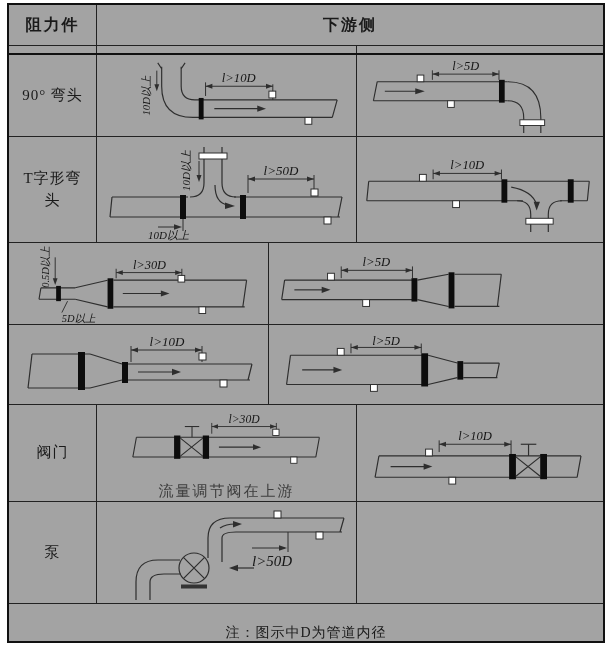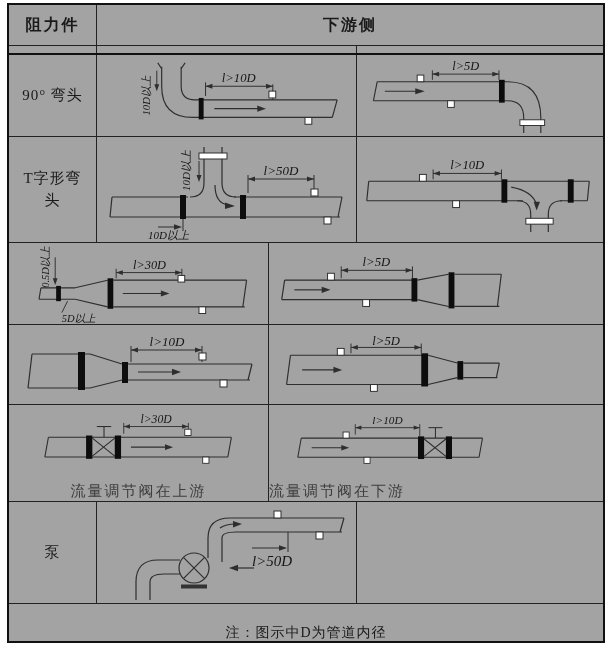--- a/index.html
+++ b/index.html
@@ -216,20 +216,23 @@
         <text class="dim" x="120" y="9" text-anchor="middle">l&gt;5D</text>
         <rect class="band" x="156" y="18" width="7" height="34"></rect>
         <path class="ln" d="M163,20 L193,28 M163,50 L193,43"></path>
         <rect class="band" x="193" y="26" width="6" height="19"></rect>
         <path class="ln" d="M199,28 H236 M199,43 H234 M236,28 L233,43"></path>
       </svg>
     </div>
   </div>
 
   <div class="row" style="height:97px;">
+    <div class="c1">
+        <span class="rowlabel">阀门</span>
+      </div>
     <div class="c2">
       <svg width="250" height="66" viewBox="0 0 250 68">
         <path class="ln" d="M24,36 H228 M20,58 H224 M24,36 L20,58 M228,36 L224,58"></path>
         <rect class="band" x="66" y="34" width="7" height="26"></rect>
         <rect class="band" x="98" y="34" width="7" height="26"></rect>
         <path class="ln" d="M73,37 L98,57 M73,57 L98,37"></path>
         <line class="ln" x1="86" y1="36" x2="86" y2="24"></line>
           <line class="ln" x1="78" y1="24" x2="94" y2="24"></line>
         <line class="ln" x1="116" y1="47" x2="156" y2="47"></line>
           <polygon class="ah" points="163,47 154,43.8 154,50.2"></polygon>
@@ -256,21 +259,20 @@
         <line class="thin" x1="84" y1="26" x2="158" y2="26"></line>
         <polygon class="ah" points="84,26 91,23.5 91,28.5"></polygon>
           <polygon class="ah" points="158,26 151,23.5 151,28.5"></polygon>
         <text class="dim" x="121" y="22" text-anchor="middle">l&gt;10D</text>
         <rect class="band" x="156" y="36" width="7" height="26"></rect>
         <path class="ln" d="M163,39 L188,59 M163,59 L188,39"></path>
         <line class="ln" x1="176" y1="38" x2="176" y2="26"></line>
           <line class="ln" x1="168" y1="26" x2="184" y2="26"></line>
         <rect class="band" x="188" y="36" width="7" height="26"></rect>
       </svg>
-      <div class="caption">流量调节阀在下游</div>
     </div>
   </div>
 
   <div class="row" style="height:102px;">
     <div class="c1">
         <span class="rowlabel">泵</span>
       </div>
     <div class="c2">
       <svg width="250" height="98" viewBox="0 0 250 98">
         <path class="ln" d="M34,96 V78 Q34,56 56,56 H78 M48,96 V78 Q48,70 62,70 H79"></path>

